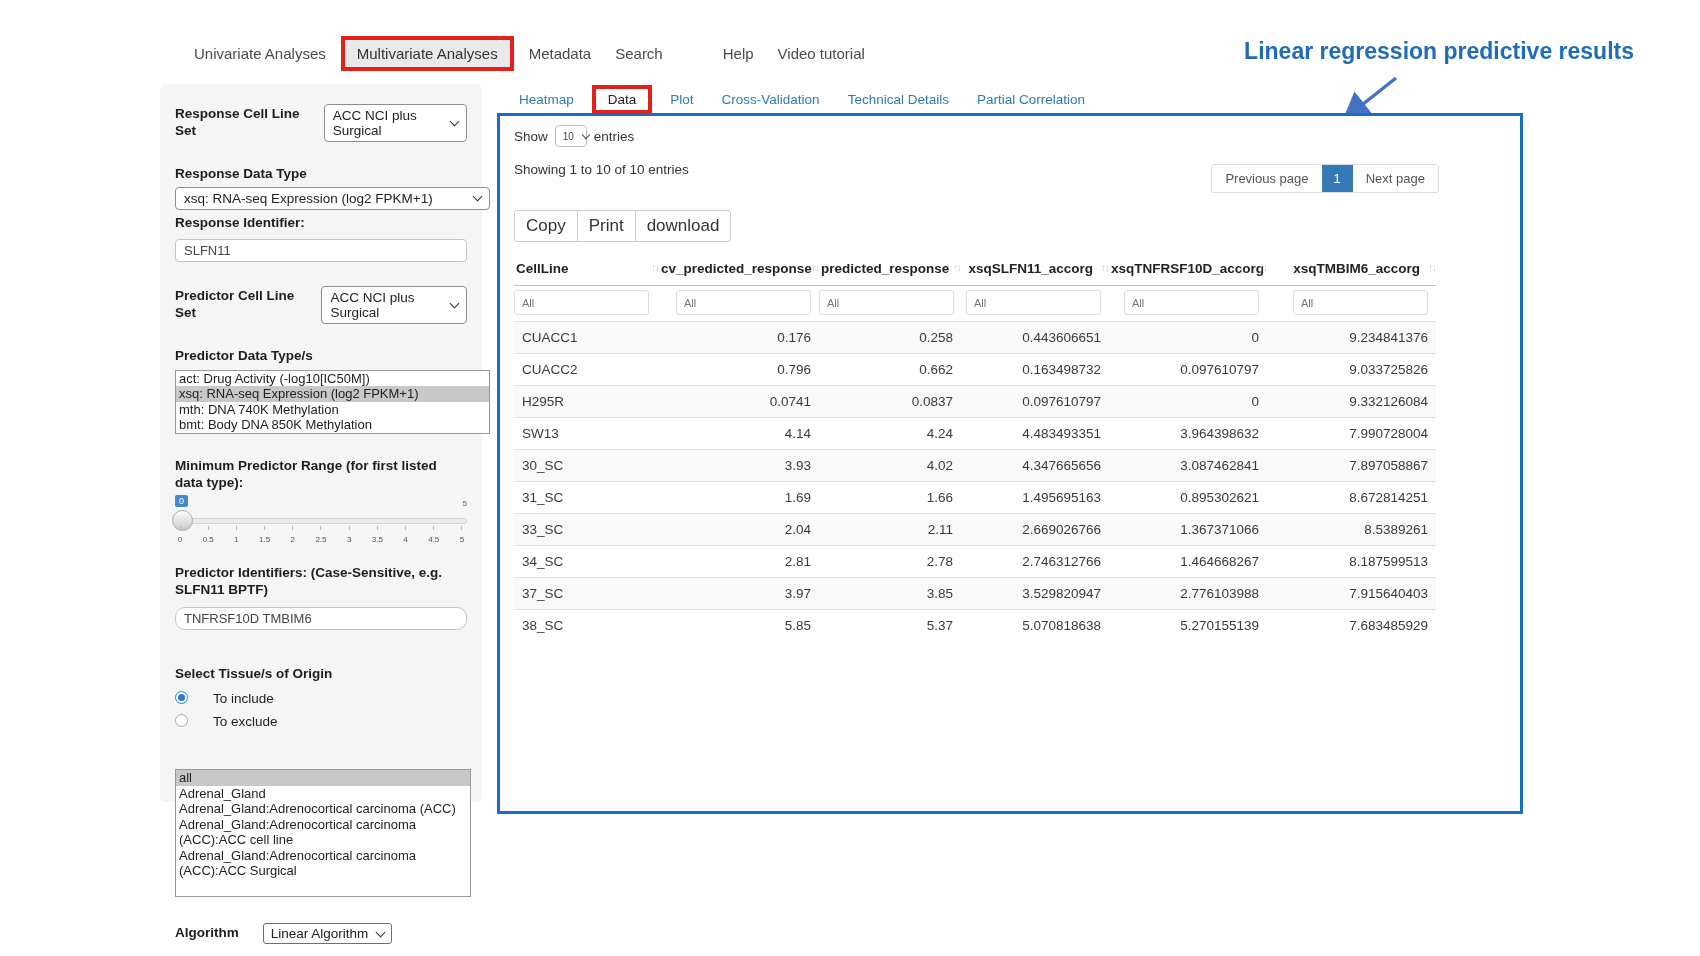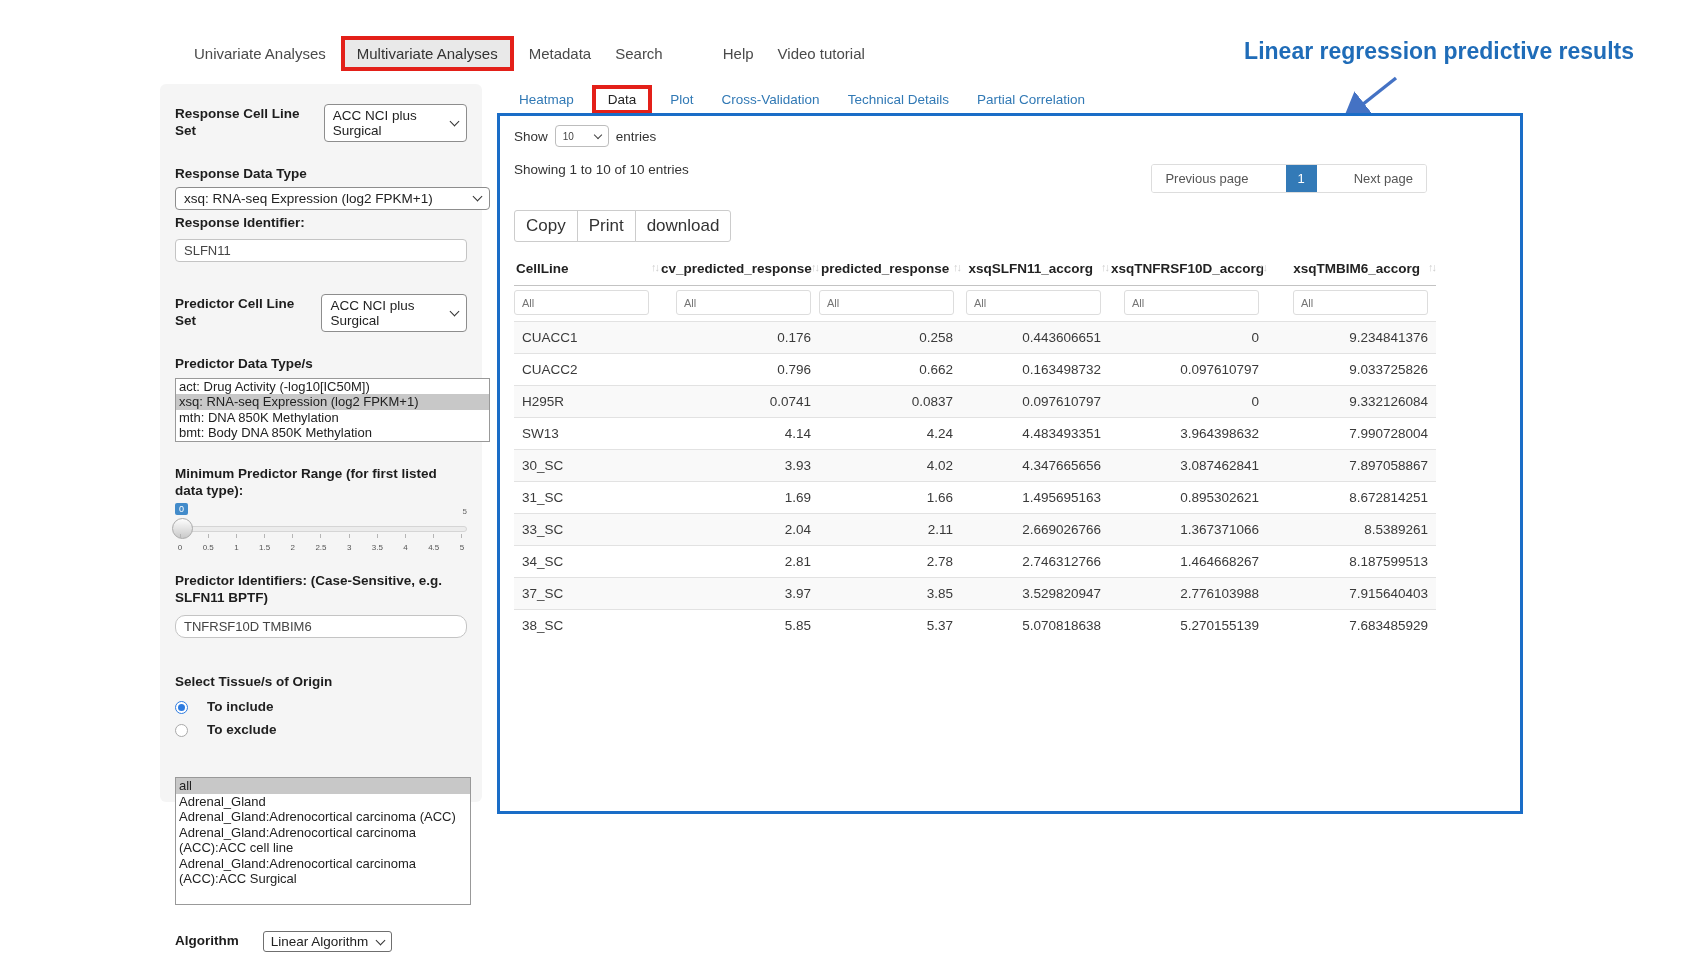--- a/index.html
+++ b/index.html
@@ -42,42 +42,42 @@
   .slider-track { position:absolute; left:0; right:0; top:23px; height:6px; background:#ececec;
     border:1px solid #d5d5d5; border-radius:4px; }
   .slider-handle { position:absolute; left:-3px; top:15px; width:21px; height:21px; border-radius:50%;
     background:linear-gradient(#fdfdfd,#c9c9c9); border:1px solid #aaa; cursor:pointer; }
   .slider-ticks { position:absolute; left:0; right:0; top:31px; display:flex; justify-content:space-between; }
   .slider-ticks .tick { display:flex; flex-direction:column; align-items:center; width:10px; }
   .slider-ticks .tick i { display:block; width:1px; height:4px; background:#b5b5b5; }
   .slider-ticks .tick em { font-style:normal; font-size:8px; color:#555; margin-top:5px; }
 
   
-  .radio-row { display:flex; align-items:flex-end; gap:19px; margin-top:8px; cursor:pointer;font-weight:bold; }
+  .radio-row { display:flex; align-items:flex-start; gap:25px; margin-top:8px; cursor:pointer; }
   .radio { width:13px; height:13px; border-radius:50%; border:1px solid #a9a9a9; background:#fff; position:relative; flex:0 0 auto; }
   .radio.on { border-color:#2d7be0; }
   .radio.on::after { content:""; position:absolute; left:2px; top:2px; width:7px; height:7px; border-radius:50%; background:#2d7be0; }
   .radio-label { font-size:13.5px; color:#222; }
 
   
   .tabs { position:absolute; left:505px; top:85px; display:flex; align-items:center; font-size:13.5px; height:28px; }
   .tab { color:#3179b5; padding:5px 14px; cursor:pointer; white-space:nowrap; }
   .tab.active { color:#222; border:4px solid #e32019; padding:3px 12px; margin:0 4px; }
 
   
   .panel { position:absolute; left:497px; top:113px; width:1026px; height:701px;
     border:3px solid #1a6dc7; background:#fff; }
   .panel-inner { position:relative; padding:9px 0 0 14px; width:939px; font-size:13.5px; color:#333; }
   .show-row { display:flex; align-items:center; gap:7px; }
   .mini-select { display:inline-flex; align-items:center; justify-content:space-between; background:#fff;
-    border:1px solid #bdbdbd; border-radius:4px; padding:2px 7px; font-size:10px; color:#444; width:54px; height:22px; cursor:pointer; }
+    border:1px solid #bdbdbd; border-radius:4px; padding:2px 7px; font-size:10px; color:#444; width:32px; height:22px; cursor:pointer; }
   .mini-select .chev { border-color:#444; width:6px; height:6px; }
   .showing-text { margin-top:15px; }
 
-  .pagination { position:absolute; top:48px; right:12px; display:flex; border:1px solid #ddd; border-radius:3px; overflow:hidden; font-size:13px;gap:24px; }
+  .pagination { position:absolute; top:48px; right:0; display:flex; border:1px solid #ddd; border-radius:3px; overflow:hidden; font-size:13px; }
   .page-btn { padding:6px 13px; color:#555; background:#fff; cursor:pointer; }
   .page-num { padding:6px 12px; color:#fff; background:#337ab7; cursor:pointer; }
 
   .btn-group { margin-top:33px; display:inline-flex; }
   .btn { border:1px solid #ccc; background:#fff; padding:5px 11px; font-size:17px; color:#333; cursor:pointer; margin-left:-1px; }
   .btn:first-child { border-radius:3px 0 0 3px; margin-left:0; }
   .btn:last-child { border-radius:0 3px 3px 0; }
 
   
   table.data-table { border-collapse:collapse; width:922px; margin-top:10px; font-size:13.5px; table-layout:fixed; }
@@ -130,33 +130,33 @@
 
   <div class="lbl" style="margin-top:24px">Response Data Type</div>
   <div class="fake-select" style="width:315px;margin-top:4px">
     <span>xsq: RNA-seq Expression (log2 FPKM+1)</span>
     <span class="chev"></span>
   </div>
 
   <div class="lbl" style="margin-top:5px">Response Identifier:</div>
   <input class="txt-input" style="margin-top: 7px;" value="SLFN11">
 
-  <div class="inline-row" style="margin-top:32px">
+  <div class="inline-row" style="margin-top:24px">
     <span class="lbl">Predictor Cell Line Set</span>
     <span class="fake-select" style="width:168px">
       <span>ACC NCI plus Surgical</span>
       <span class="chev"></span>
     </span>
   </div>
 
   <div class="lbl" style="margin-top:24px">Predictor Data Type/s</div>
   <div class="listbox" style="width:315px;margin-top:5px">
       <div class="opt">act: Drug Activity (-log10[IC50M])</div>
       <div class="opt sel">xsq: RNA-seq Expression (log2 FPKM+1)</div>
-      <div class="opt">mth: DNA 850K Methylation</div>
+      <div class="opt">mth: DNA 740K Methylation</div>
       <div class="opt">bmt: Body DNA 850K Methylation</div>
     </div>
 
   <div class="lbl" style="margin-top:24px">Minimum Predictor Range (for first listed data type):</div>
   <div class="slider-wrap">
     <span class="slider-bubble">0</span>
     <span class="slider-max">5</span>
     <div class="slider-track"></div>
     <div class="slider-handle"></div>
     <div class="slider-ticks">

